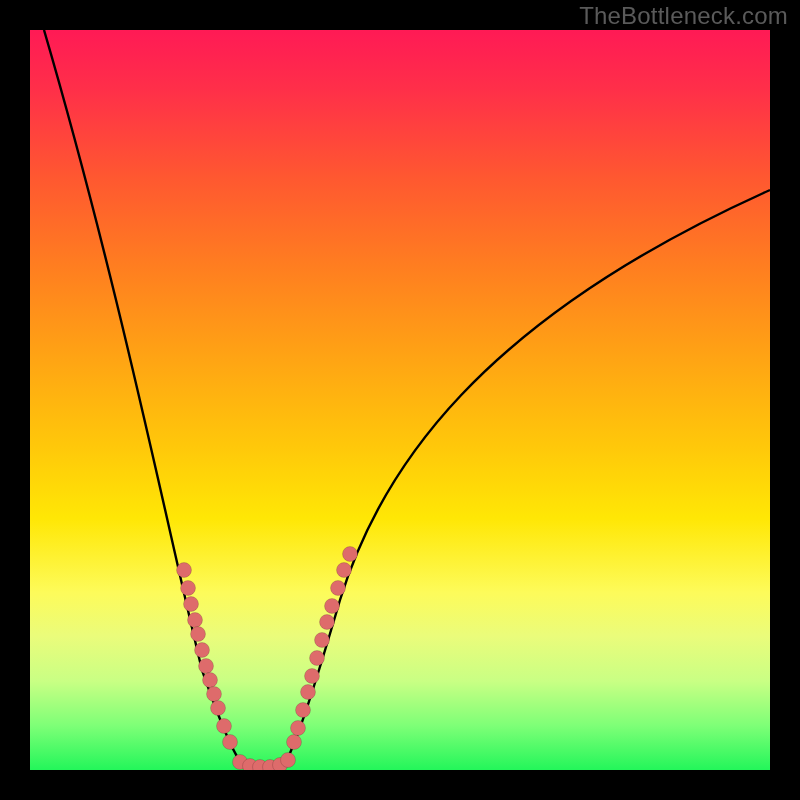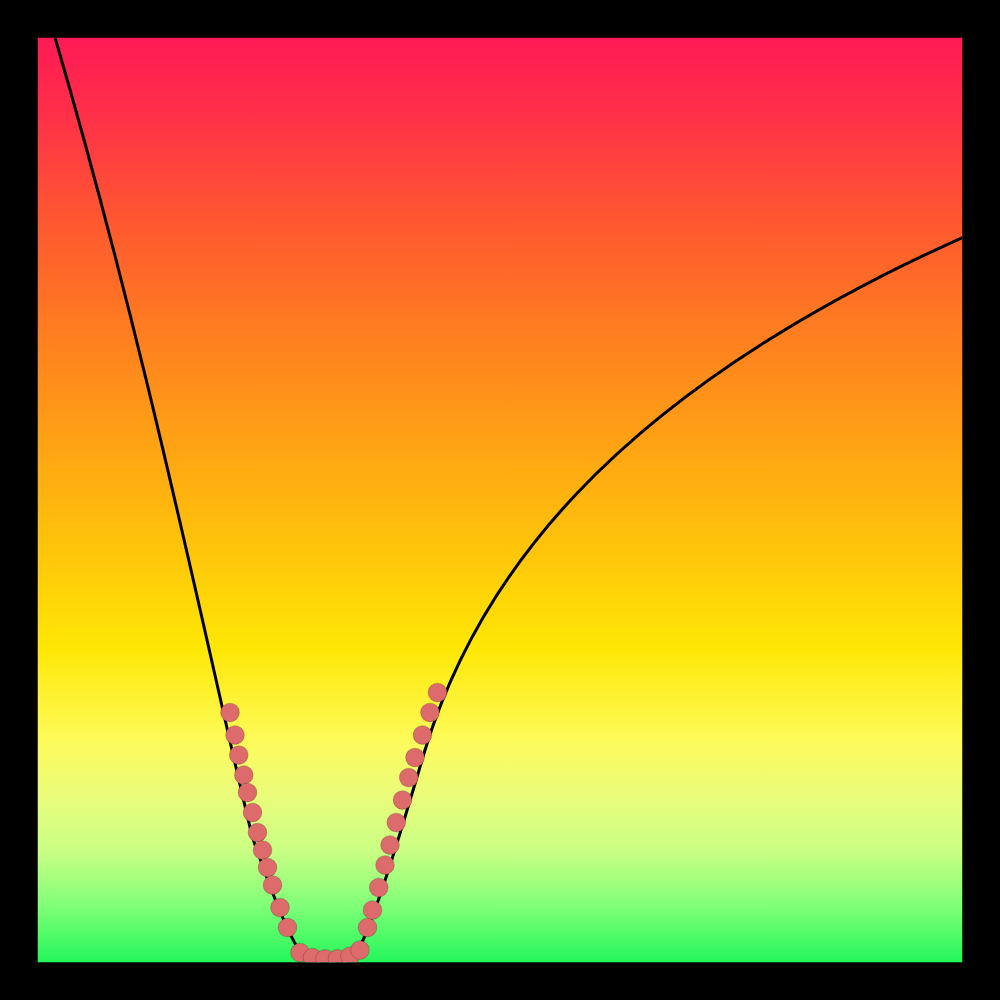--- a/index.html
+++ b/index.html
@@ -68,20 +68,21 @@
   .dot {
     fill: #de6b6b;
     stroke: rgba(0,0,0,0.25);
     stroke-width: 0.6;
   }
 </style>
 </head>
 <body>
 
 <div class="container">
+  <div class="watermark">TheBottleneck.com</div>
 
   <div class="plot-area">
     <div class="gradient-bg"></div>
 
     <svg class="curves" viewBox="0 0 740 740" preserveAspectRatio="none">
       <path class="curve" d="M 14 0 C 90 260, 138 500, 172 640 C 186 680, 202 724, 216 740"></path>
       <path class="curve" d="M 252 740 C 268 710, 285 655, 310 570 C 350 440, 450 290, 740 160"></path>
       <g id="markers">
           <circle cx="154" cy="540" r="7.5" class="dot"></circle>
           <circle cx="158" cy="558" r="7.5" class="dot"></circle>

